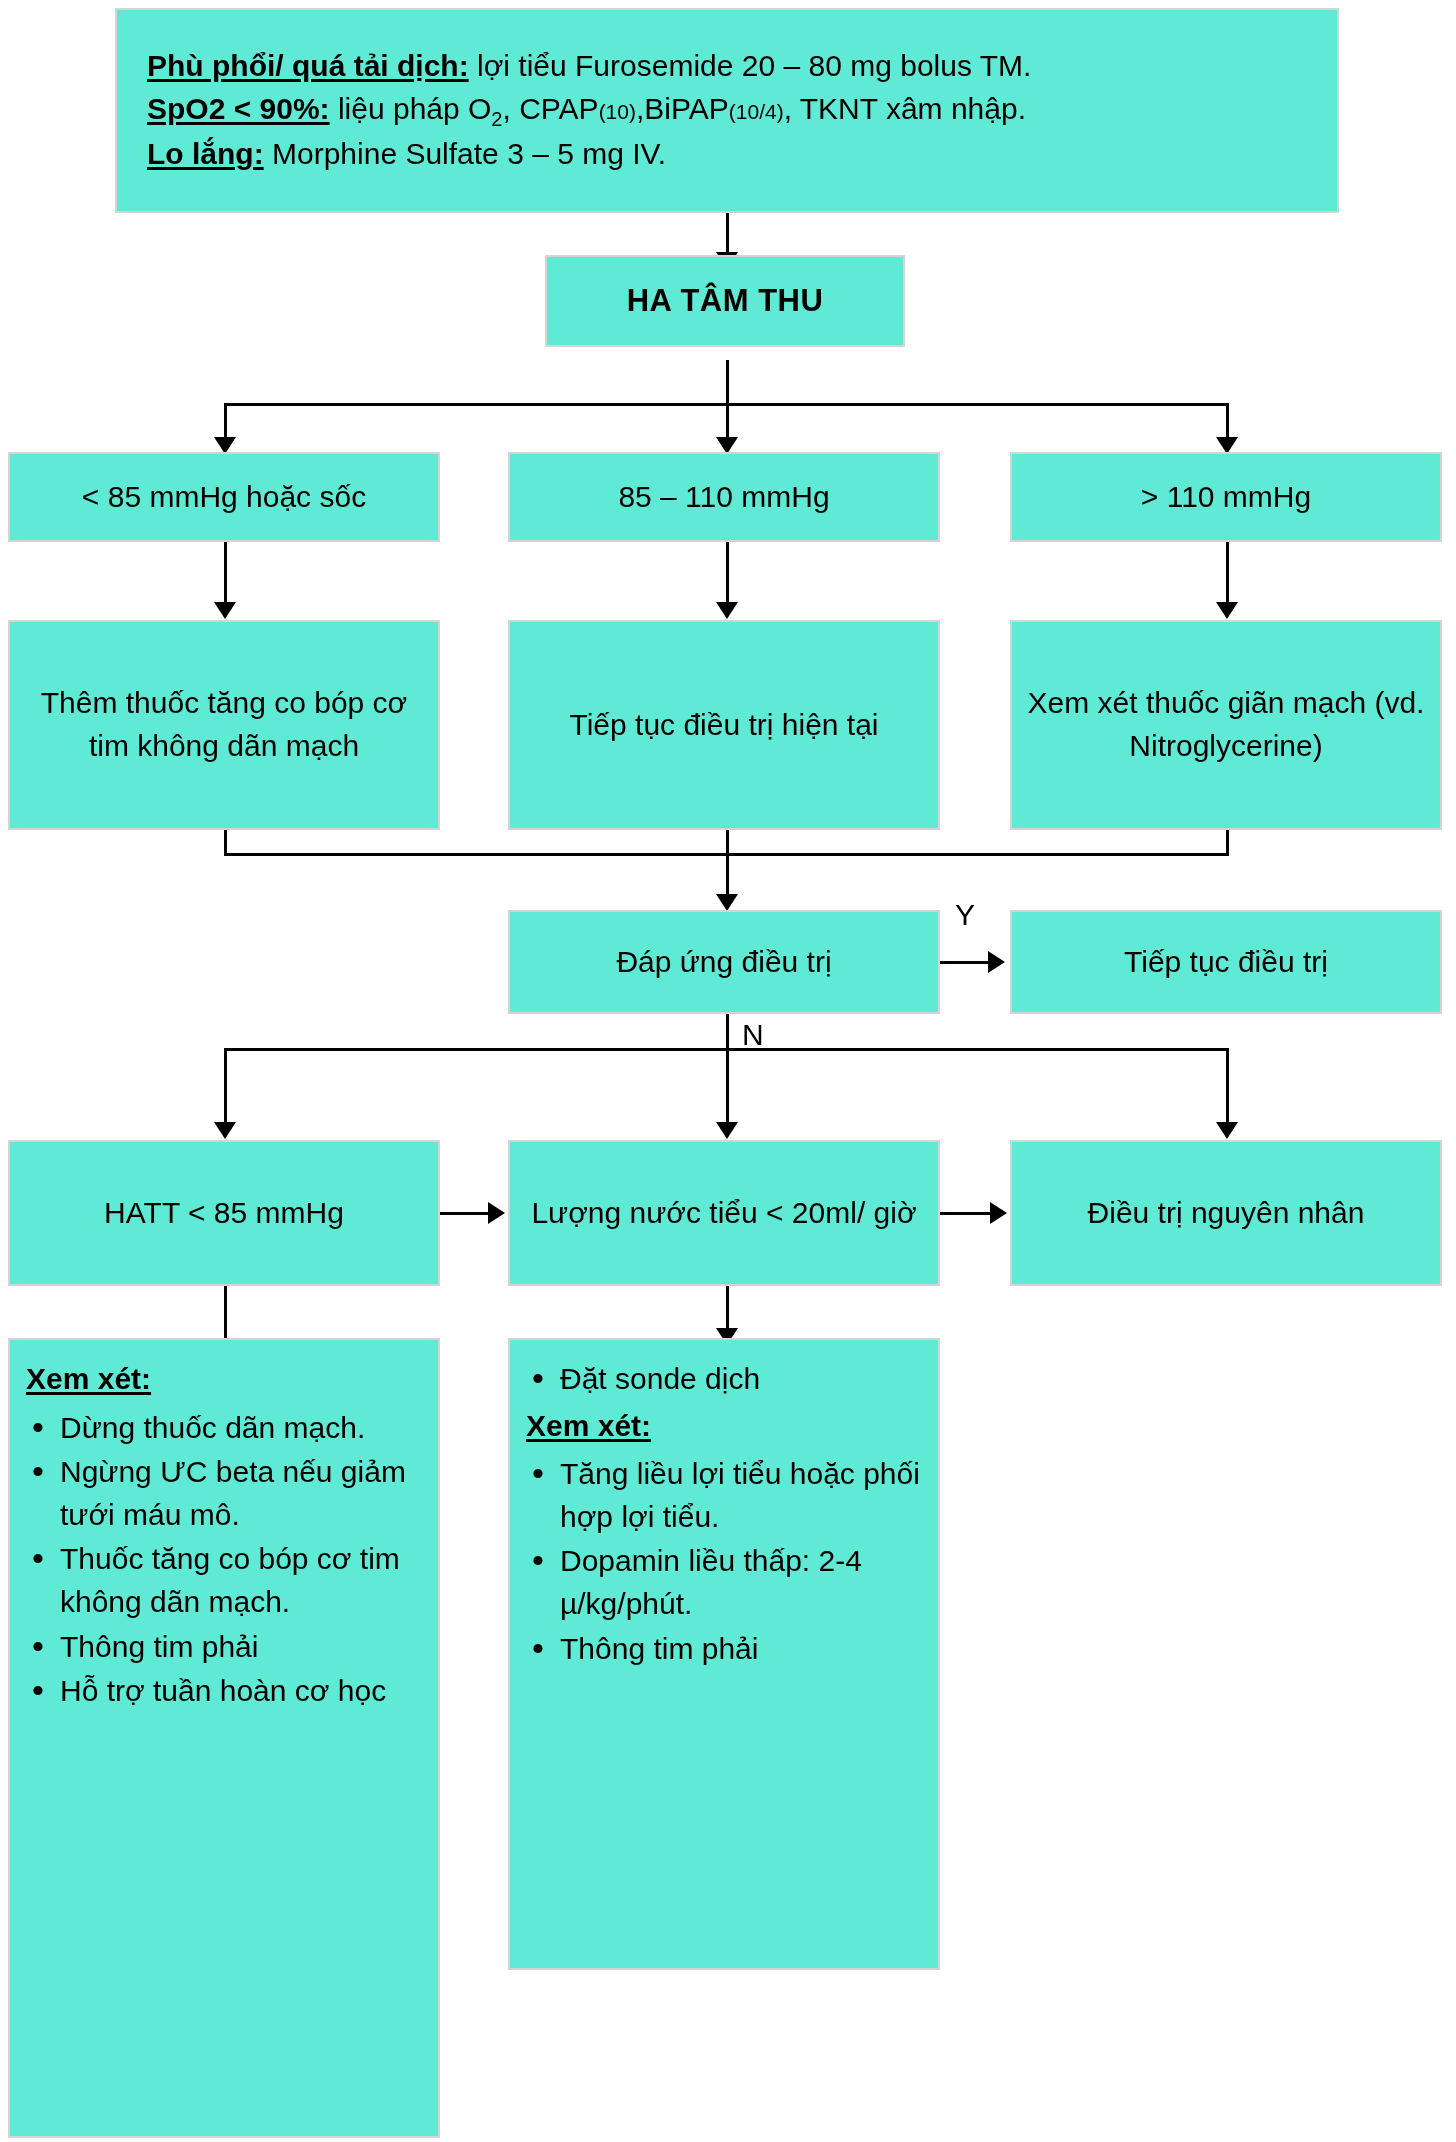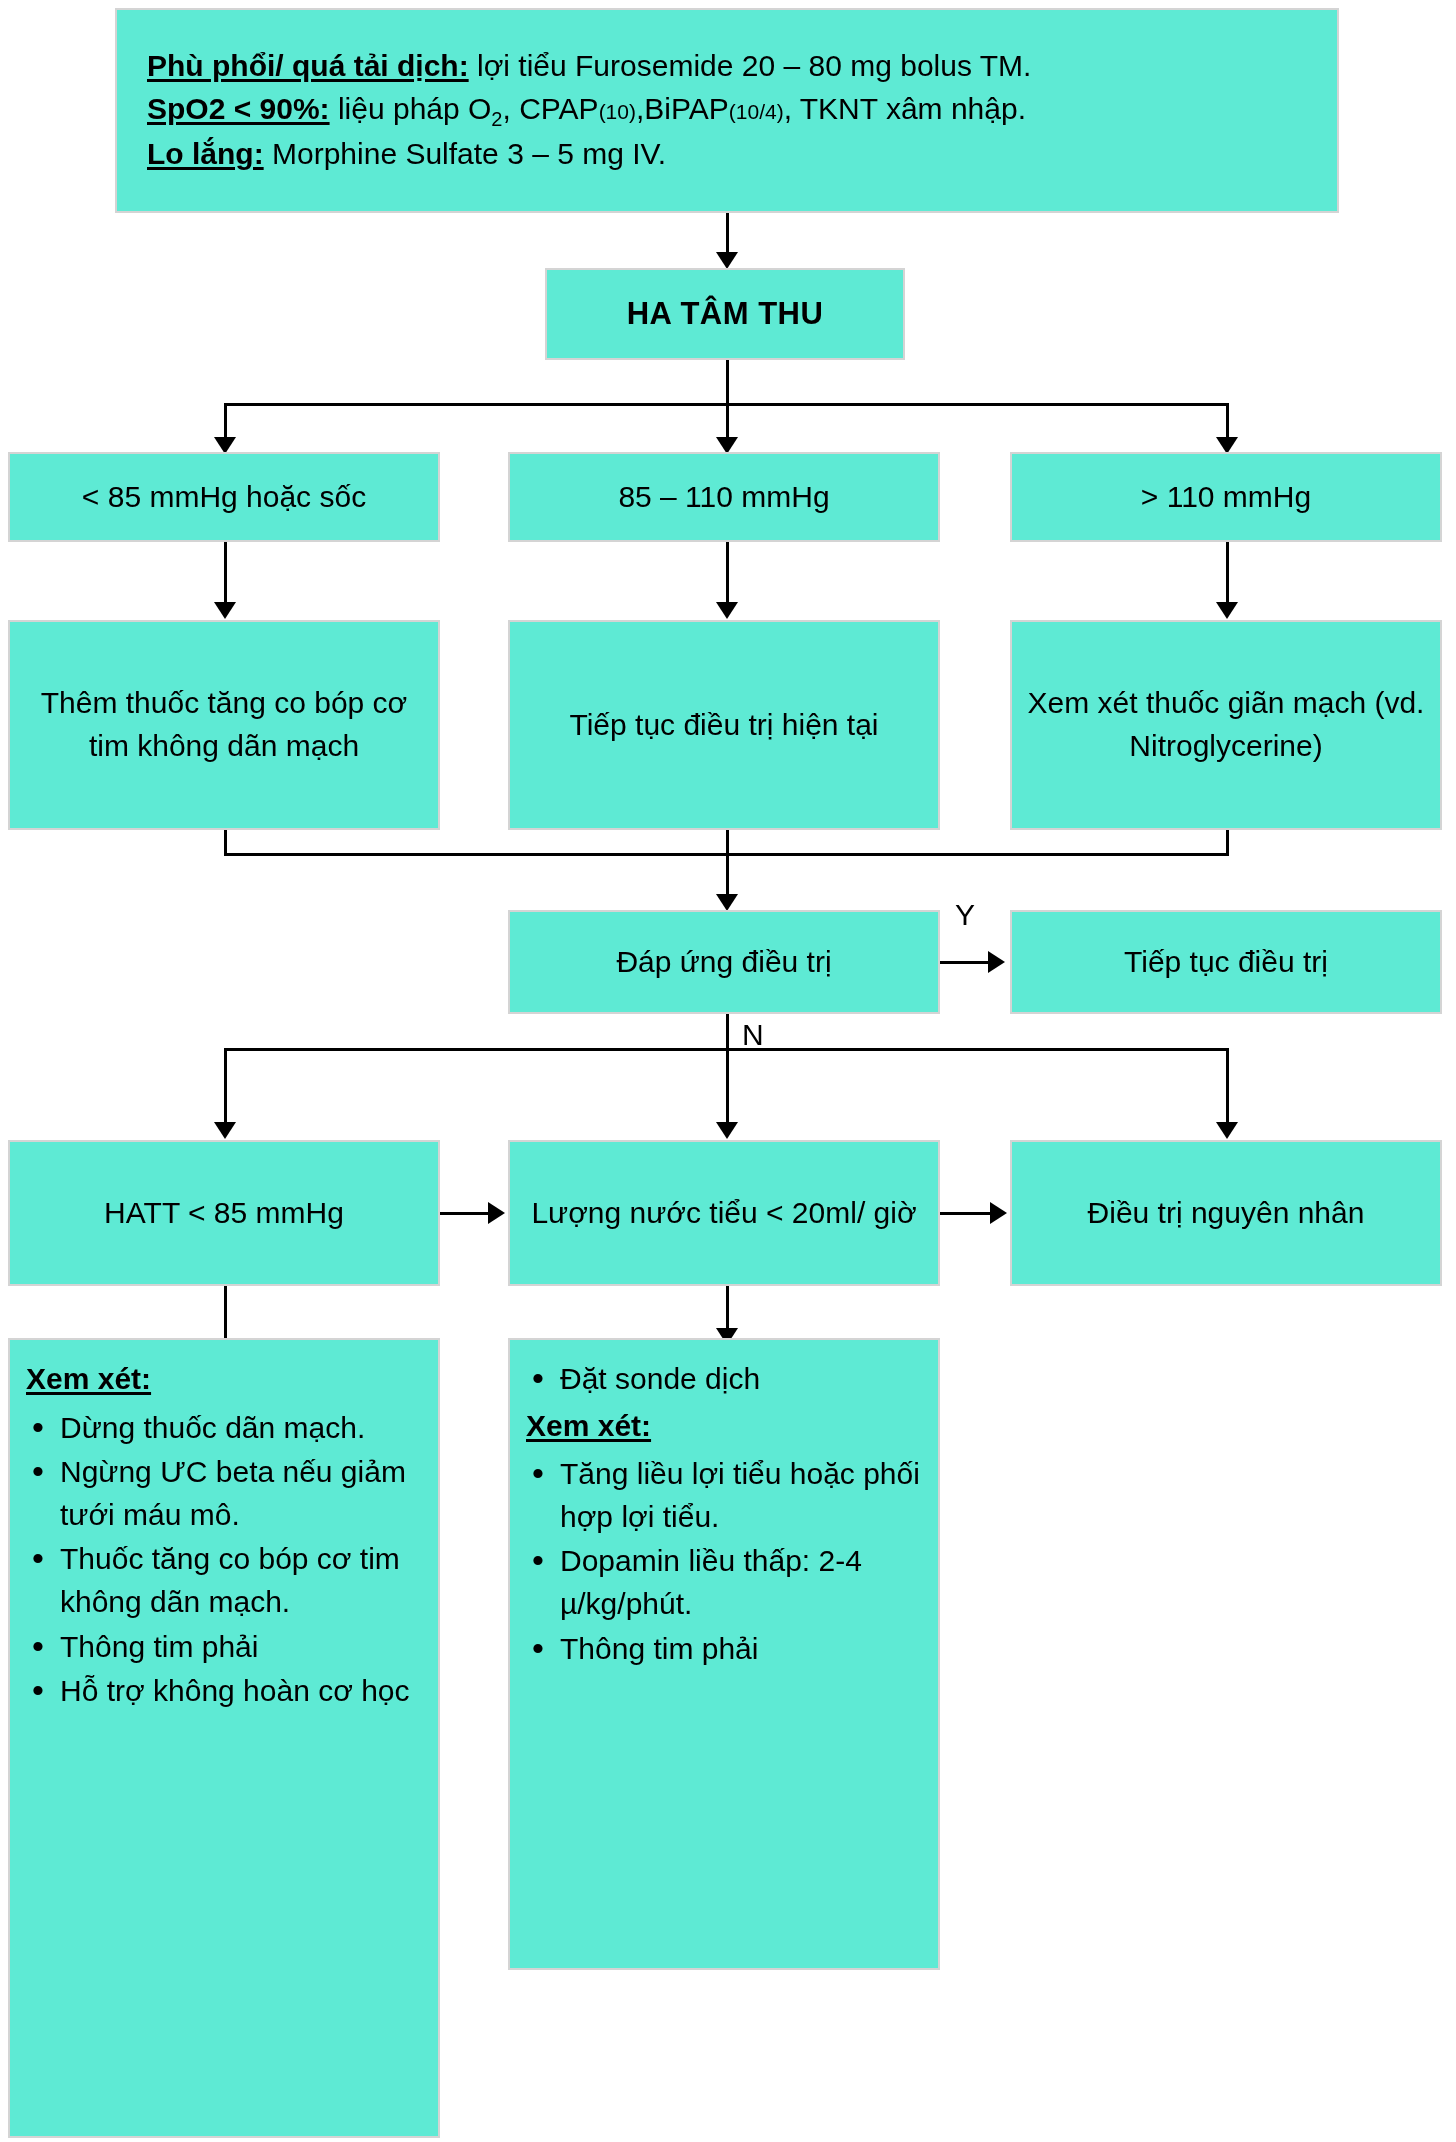--- a/index.html
+++ b/index.html
@@ -111,21 +111,21 @@
       <span class="hdr">SpO2 &lt; 90%:</span><span> liệu pháp O</span><sub class="chem">2</sub><span>, CPAP</span><span class="sub">(10)</span><span>,BiPAP</span><span class="sub">(10/4)</span><span>, TKNT xâm nhập.</span>
     </p>
     <p class="para">
       <span class="hdr">Lo lắng:</span><span> Morphine Sulfate 3 – 5 mg IV.</span>
     </p>
   </div>
 
   <div class="vline" style="left:726px; top:213px; height:42px;"></div>
   <div class="arrow-d" style="left:716px; top:252px;"></div>
 
-  <div class="box bold" style="left:545px; top:268px; width:360px; height:92px; font-size:31px;justify-content:center;">
+  <div class="box bold" style="left:545px; top:255px; width:360px; height:92px; font-size:31px;justify-content:center;">
     <span>HA TÂM THU</span>
   </div>
 
   <div class="vline" style="left:726px; top:360px; height:45px;"></div>
   <div class="hline" style="left:224px; top:403px; width:1005px;"></div>
   <div class="vline" style="left:224px; top:403px; height:38px;"></div>
   <div class="vline" style="left:726px; top:403px; height:38px;"></div>
   <div class="vline" style="left:1226px; top:403px; height:38px;"></div>
   <div class="arrow-d" style="left:214px; top:437px;"></div>
   <div class="arrow-d" style="left:716px; top:437px;"></div>
@@ -205,21 +205,21 @@
   <div class="vline" style="left:726px; top:1286px; height:46px;"></div>
   <div class="arrow-d" style="left:716px; top:1328px;"></div>
 
   <div class="box left" style="left:8px; top:1338px; width:432px; height:800px; justify-content:flex-start; padding:18px 16px 16px 16px;">
     <div class="hdr" style="display:inline-block; width:fit-content; margin-bottom:6px;">Xem xét:</div>
     <ul class="bl">
       <li>Dừng thuốc dãn mạch.</li>
       <li>Ngừng ƯC beta nếu giảm tưới máu mô.</li>
       <li>Thuốc tăng co bóp cơ tim không dãn mạch.</li>
       <li>Thông tim phải</li>
-      <li>Hỗ trợ không hoàn cơ học</li>
+      <li>Hỗ trợ tuần hoàn cơ học</li>
     </ul>
   </div>
 
   <div class="box left" style="left:508px; top:1338px; width:432px; height:632px; justify-content:flex-start; padding:18px 16px 16px 16px;">
     <ul class="bl" style="margin-bottom:2px;">
       <li>Đặt sonde dịch</li>
     </ul>
     <div class="hdr" style="display:inline-block; width:fit-content; margin-bottom:6px;">Xem xét:</div>
     <ul class="bl">
       <li>Tăng liều lợi tiểu hoặc phối hợp lợi tiểu.</li>

